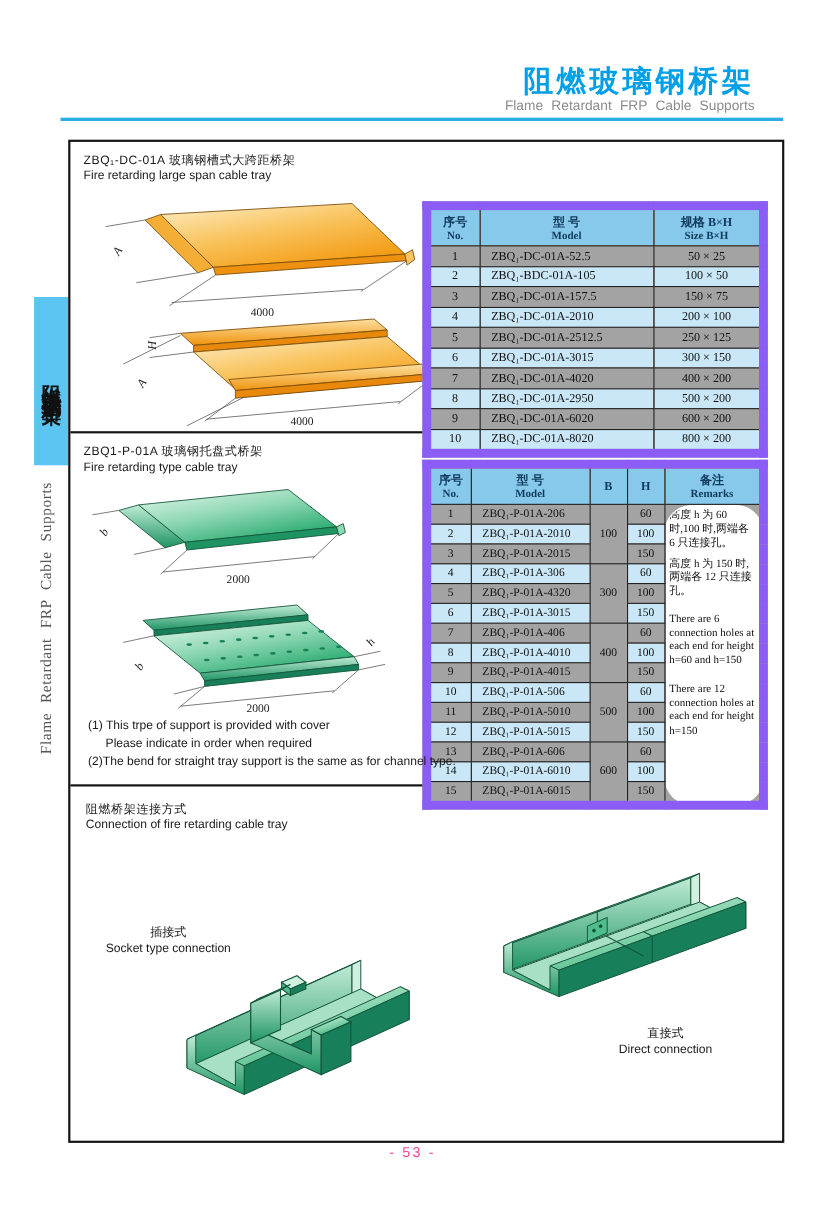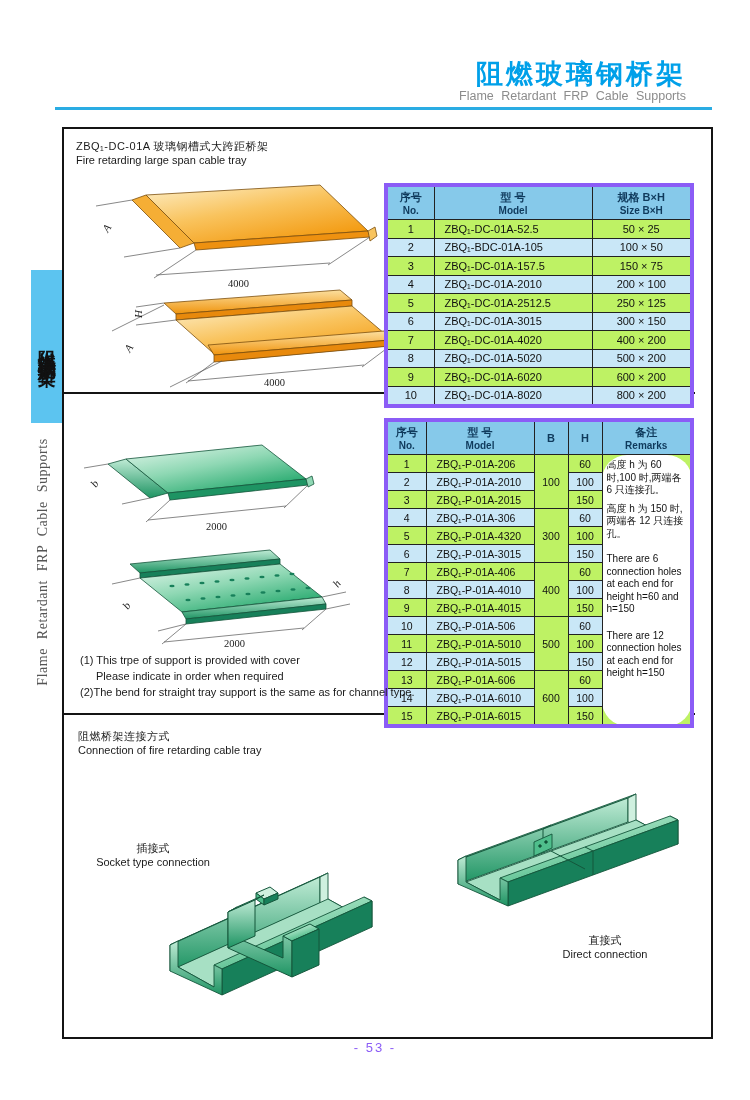--- a/index.html
+++ b/index.html
@@ -24,21 +24,21 @@
   }
   
   .content{position:absolute;left:62px;top:127px;width:647px;height:908px;border:2px solid #141414;background:#fff;}
   .sec{position:absolute;left:0;right:16px;padding-left:48px;}
   .sec1{top:0;height:263px;border-bottom:2px solid #141414;}
   .sec2{top:265px;height:319px;border-bottom:2px solid #141414;}
   .sec3{top:586px;bottom:0;}
   .sec-title{position:absolute;font-size:11px;line-height:14px;color:#1a1a1a;}
   .sec-title .cn{letter-spacing:0.5px;}
   
-  table{border-collapse:collapse;table-layout:fixed;width:306px;background:#bef264;border:4px solid #8b5cf6;position:absolute;}
+  table{border-collapse:collapse;table-layout:fixed;width:306px;background:#a3a3a3;border:8px solid #8b5cf6;position:absolute;font-family:Liberation Serif, serif;}
   th,td{border:1px solid #222;overflow:hidden;}
   th{background:#86C9EA;color:#0F3A5C;height:30px;padding:1px;vertical-align:middle;text-align:center;}
   .hcn{font-size:11px;font-weight:bold;}
   .hen{font-size:10px;font-weight:bold;}
   td{font-size:10.5px;text-align:center;height:17px;padding:0 2px;color:#111;}
   .t1 td{height:17.5px;font-size:11px;}
   td.model{text-align:left;padding-left:10px;}
   td.alt{background:#C9E7F7;}
   td.remarks{vertical-align:top;text-align:left;font-size:10px;line-height:12.5px;padding:4px 3px 0 4px;background:#fff;border-radius:25px;}
   td.remarks p{margin:0 0 6px 0;}
@@ -48,21 +48,21 @@
   .notes{position:absolute;left:16px;top:258px;font-size:11px;line-height:16px;color:#1a1a1a;}
   .notes .ind{padding-left:16px;}
   
   svg{position:absolute;}
   svg text{font-family:"Liberation Serif","DejaVu Serif",serif;fill:#222;}
   .dim{font-size:10.5px;}
   .dimi{font-size:11px;font-style:italic;}
   
   .conn-label{position:absolute;width:170px;text-align:center;font-size:11px;line-height:14px;color:#1a1a1a;}
   
-  .page-num{position:absolute;left:0;right:0;top:1040px;text-align:center;font-size:13px;color:#8b5cf6;letter-spacing:2px;}
+  .page-num{position:absolute;left:0;right:0;top:1040px;text-align:center;font-size:13px;color:#ec4899;letter-spacing:2px;}
 </style>
 </head>
 <body>
 
 <div class="hdr-title">阻燃玻璃钢桥架</div>
 <div class="hdr-sub">Flame Retardant FRP Cable Supports</div>
 <div class="hdr-line"></div>
 
 <div class="side-box">阻燃玻璃钢桥架</div>
 <div class="side-en">Flame Retardant FRP Cable Supports</div>
@@ -176,38 +176,42 @@
             <td class="model alt">ZBQ₁-DC-01A-3015</td>
             <td class="alt">300 × 150</td>
           </tr>
           <tr>
             <td>7</td>
             <td class="model">ZBQ₁-DC-01A-4020</td>
             <td>400 × 200</td>
           </tr>
           <tr>
             <td class="alt">8</td>
-            <td class="model alt">ZBQ₁-DC-01A-5020</td>
+            <td class="model alt">ZBQ₁-DC-01A-2950</td>
             <td class="alt">500 × 200</td>
           </tr>
           <tr>
             <td>9</td>
             <td class="model">ZBQ₁-DC-01A-6020</td>
             <td>600 × 200</td>
           </tr>
           <tr>
             <td class="alt">10</td>
             <td class="model alt">ZBQ₁-DC-01A-8020</td>
             <td class="alt">800 × 200</td>
           </tr>
         </tbody>
       </table>
   </div>
 
   <div class="sec sec2">
+    <div class="sec-title" style="left:12px;top:10px;">
+      <div class="cn">ZBQ1-P-01A 玻璃钢托盘式桥架</div>
+      <div class="en">Fire retarding type cable tray</div>
+    </div>
 
     <svg style="left:8px;top:40px;" width="310" height="215" viewBox="0 0 310 215">
       <defs>
         <linearGradient id="gg" x1="0" y1="0" x2="0.7" y2="1">
           <stop offset="0" stop-color="#E8F8EF"></stop>
             <stop offset="0.5" stop-color="#8FD8B4"></stop>
             <stop offset="1" stop-color="#23A86C"></stop>
         </linearGradient>
         <linearGradient id="gg2" x1="0" y1="0" x2="0" y2="1">
           <stop offset="0" stop-color="#BFEBD5"></stop>

